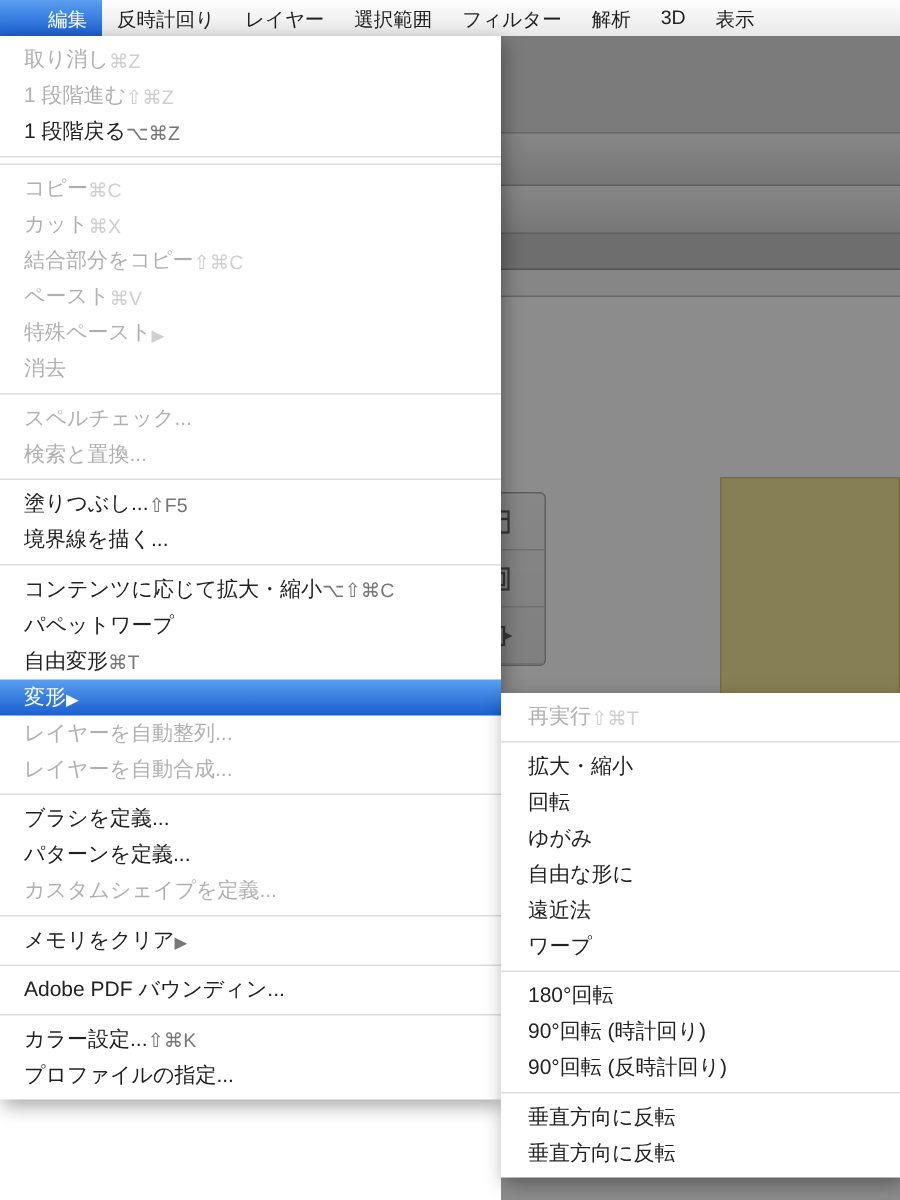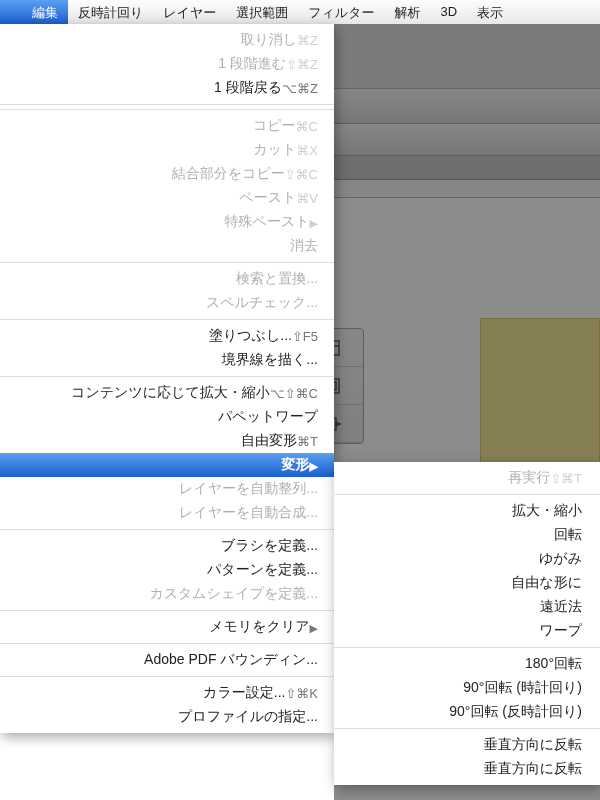--- a/index.html
+++ b/index.html
@@ -20,23 +20,23 @@
   .ruler { position:absolute; top:156px; left:0; right:0; height:18px; background:#f4f4f4; border-bottom:1px solid #bbb; font-size:9px; color:#555; display:flex; }
   .ruler div{flex:none;width:50px;border-right:1px solid #ccc;padding-left:2px;}
   .canvas-area { position:absolute; top:174px; left:0; right:0; bottom:0; background:#fff; }
   .yellow { position:absolute; top:120px; right:0; width:120px; height:280px; background:#f5e79a; border:1px solid #d8c86a;}
   .palette { position:absolute; top:130px; left:300px; width:64px; background:linear-gradient(#f6f6f6,#e8e8e8); border:1px solid #aaa; border-radius:4px; }
   .palette .row { height:38px; border-bottom:1px solid #ccc; display:flex; align-items:center; justify-content:center;}
   .palette svg { width:20px; height:20px; stroke:#666; fill:none; stroke-width:1.5;}
   .dim-overlay { position:absolute; top:24px; left:0; right:0; bottom:0; background:rgba(0,0,0,0.45); }
   .dim-overlay.right { left:334px; }
   .menu { position:absolute; top:24px; left:0; width:334px; background:#fff; font-size:14px; color:#222; box-shadow:2px 4px 12px rgba(0,0,0,0.35); padding:4px 0; }
-  .mi { display:flex; justify-content:flex-end; align-items:center; padding:3px 16px; }
+  .mi { display:flex; justify-content:flex-start; align-items:center; padding:3px 16px; }
   .mi.disabled { color:#b0b0b0; }
-  .mi.highlight { background:#2a6fe0; background:linear-gradient(#5a9ff0,#1a5fd0); color:#fff;font-weight:bold;}
+  .mi.highlight { background:#2a6fe0; background:linear-gradient(#5a9ff0,#1a5fd0); color:#fff;}
   .mi .sc { font-size:13px; color:#777; font-family:"Lucida Grande",sans-serif;}
   .mi.disabled .sc{color:#cfcfcf;}
   .mi.highlight .sc{color:#fff;}
   .sep { height:1px; background:#ddd; margin:4px 0;}
   .arrow { font-size:11px;}
   .submenu { position:absolute; top:462px; left:334px; width:266px; background:#fff; font-size:14px; color:#222; box-shadow:2px 4px 12px rgba(0,0,0,0.35); padding:4px 0;}
   .submenu .mi { padding:3px 18px;}
 </style>
 </head>
 <body>
@@ -142,25 +142,25 @@
     <div class="mi disabled">
       <span>特殊ペースト</span>
       <span class="sc"><span class="arrow">▶</span></span>
     </div>
     <div class="mi disabled">
       <span>消去</span>
       <span class="sc"></span>
     </div>
     <div class="sep"></div>
     <div class="mi disabled">
+      <span>スペルチェック...</span>
+      <span class="sc"></span>
+    </div>
+    <div class="mi disabled">
       <span>検索と置換...</span>
-      <span class="sc"></span>
-    </div>
-    <div class="mi disabled">
-      <span>スペルチェック...</span>
       <span class="sc"></span>
     </div>
     <div class="sep"></div>
     <div class="mi">
       <span>塗りつぶし...</span>
       <span class="sc">⇧F5</span>
     </div>
     <div class="mi">
       <span>境界線を描く...</span>
       <span class="sc"></span>

